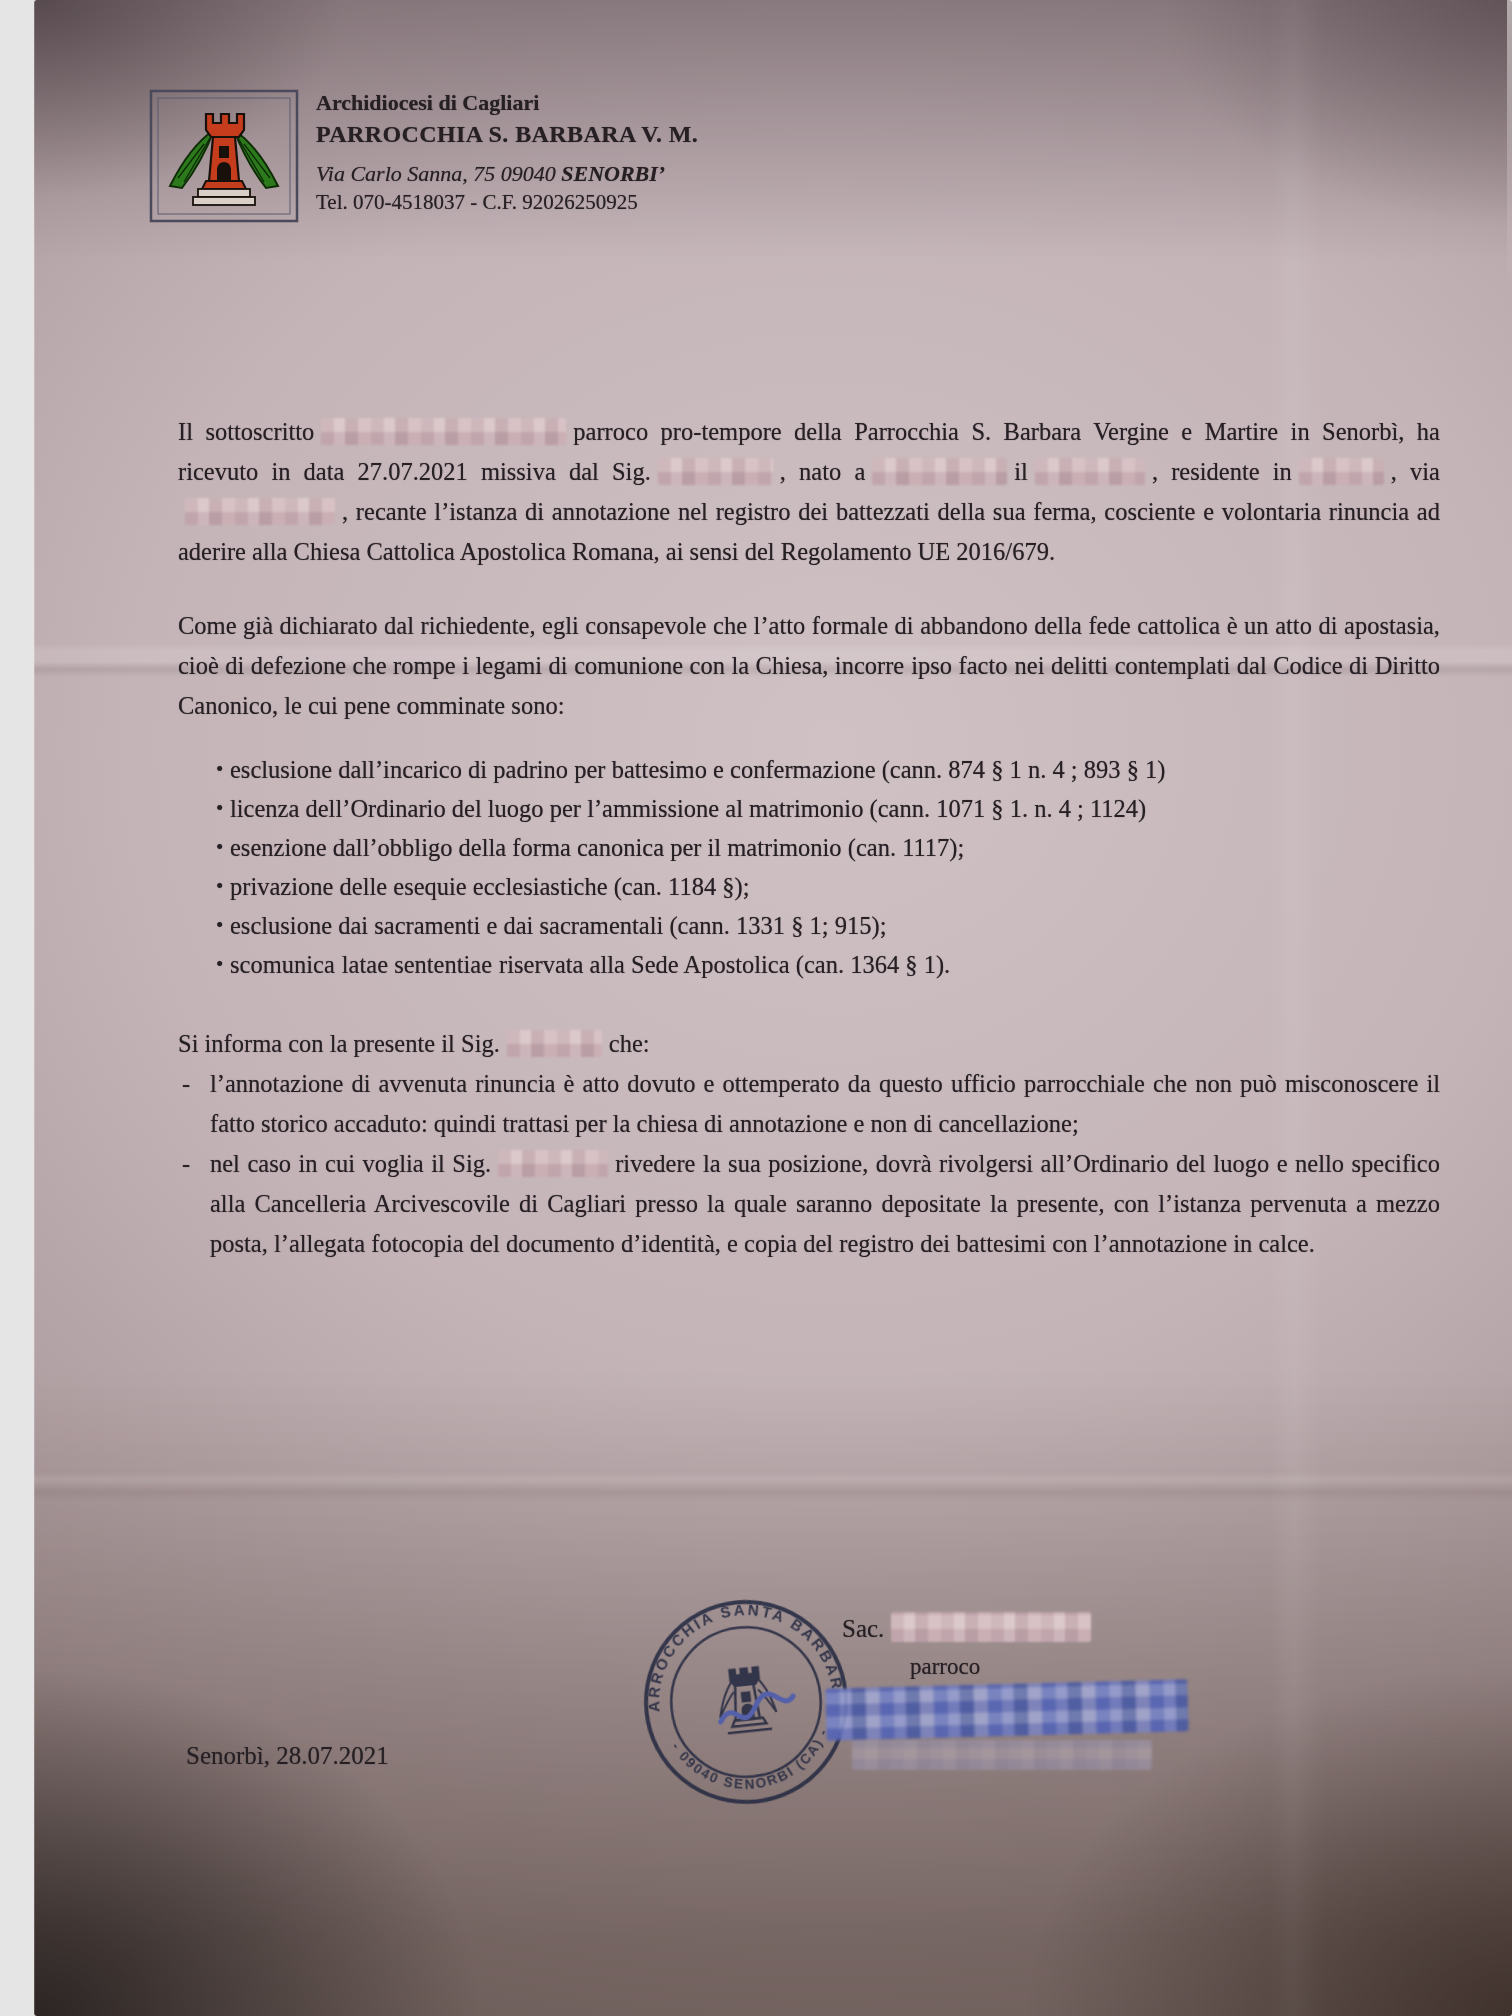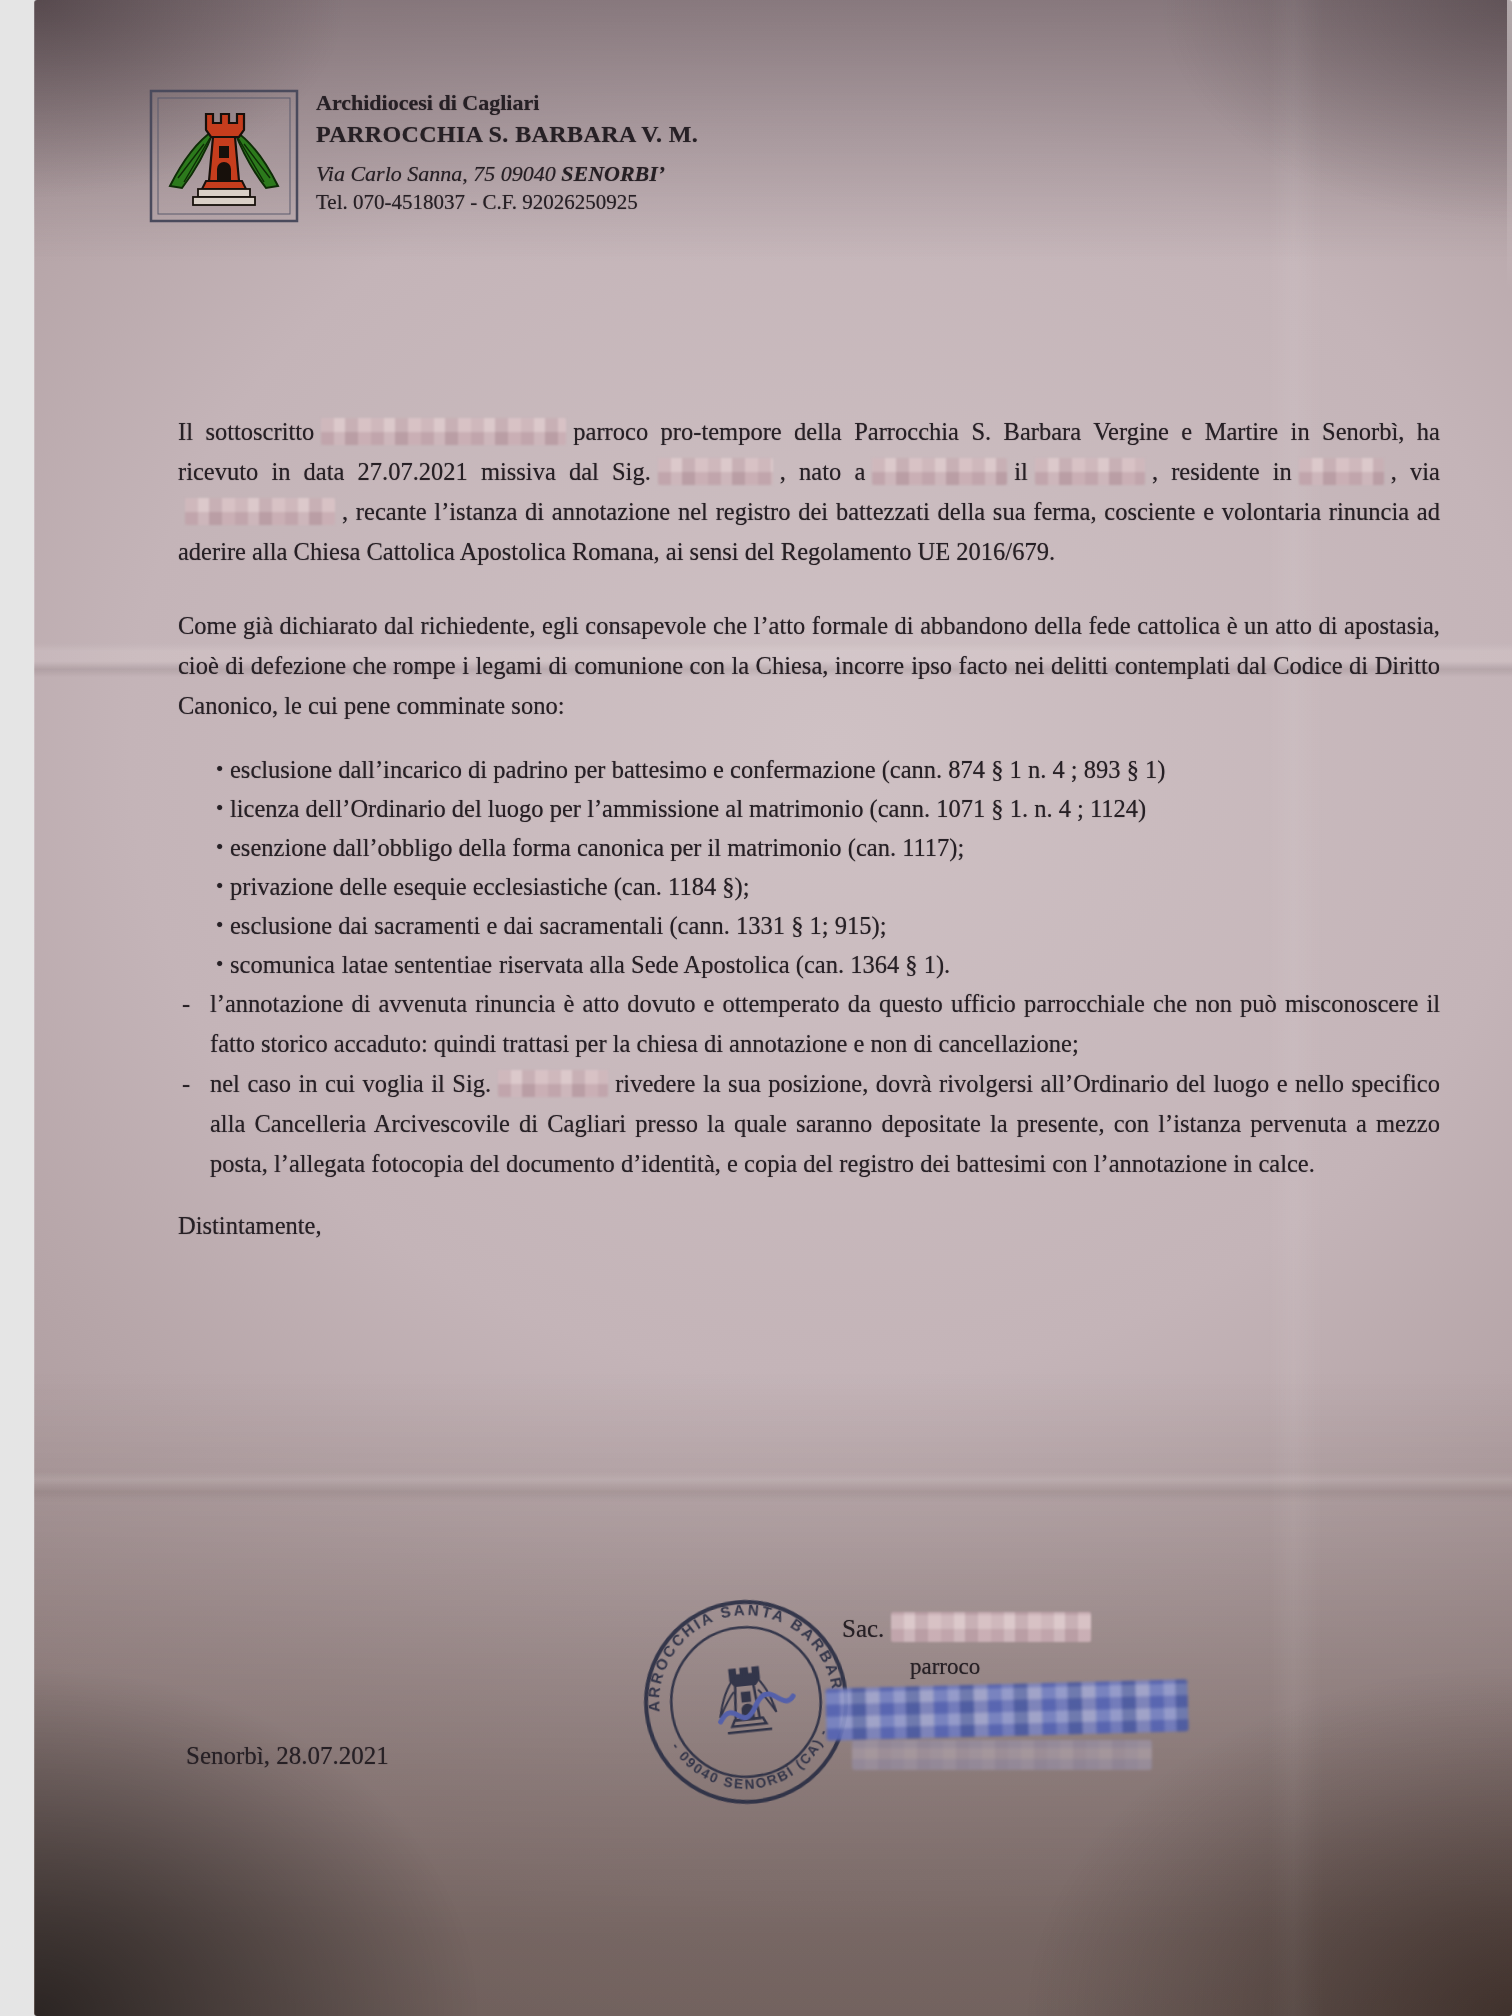--- a/index.html
+++ b/index.html
@@ -136,33 +136,33 @@
       <div class="b-row">
           <span class="b-marker">•</span>
           <span class="b-text">esclusione dai sacramenti e dai sacramentali (cann. 1331 § 1; 915);</span>
         </div>
       <div class="b-row">
           <span class="b-marker">•</span>
           <span class="b-text"><span>scomunica</span><span class="em-run">latae sententiae</span><span>riservata alla Sede Apostolica (can. 1364 § 1).</span></span>
         </div>
     </div>
 
+    <div class="para inform"><span>Si informa con la presente il Sig.</span><span class="redact w95"></span><span>che:</span></div>
 
     <div class="dashes">
       <div class="d-row">
           <span class="d-marker">-</span>
           <span class="d-text">l’annotazione di avvenuta rinuncia è atto dovuto e ottemperato da questo ufficio parrocchiale che non può misconoscere il fatto storico accaduto: quindi trattasi per la chiesa di annotazione e non di cancellazione;</span>
         </div>
       <div class="d-row">
           <span class="d-marker">-</span>
           <span class="d-text"><span>nel caso in cui voglia il Sig.</span><span class="redact w110"></span><span>rivedere la sua posizione, dovrà rivolgersi all’Ordinario del luogo e nello specifico alla Cancelleria Arcivescovile di Cagliari presso la quale saranno depositate la presente, con l’istanza pervenuta a mezzo posta, l’allegata fotocopia del documento d’identità, e copia del registro dei battesimi con l’annotazione in calce.</span></span>
         </div>
     </div>
 
-    <div class="closing">Distintamente,</div>
   </div>
 
   <svg class="stamp" viewBox="0 0 210 210">
     <defs>
       <path id="arcTop" d="M105,105 m-86,0 a86,86 0 1 1 172,0"></path>
       <path id="arcBot" d="M105,105 m-86,0 a86,86 0 0 0 172,0"></path>
     </defs>
     <circle cx="105" cy="105" r="99" fill="none" stroke="#262b42" stroke-width="4"></circle>
     <circle cx="105" cy="105" r="74" fill="none" stroke="#262b42" stroke-width="2.5"></circle>
     <text fill="#262b42" font-family="Liberation Sans, sans-serif" font-size="15" font-weight="700" letter-spacing="2.5">

